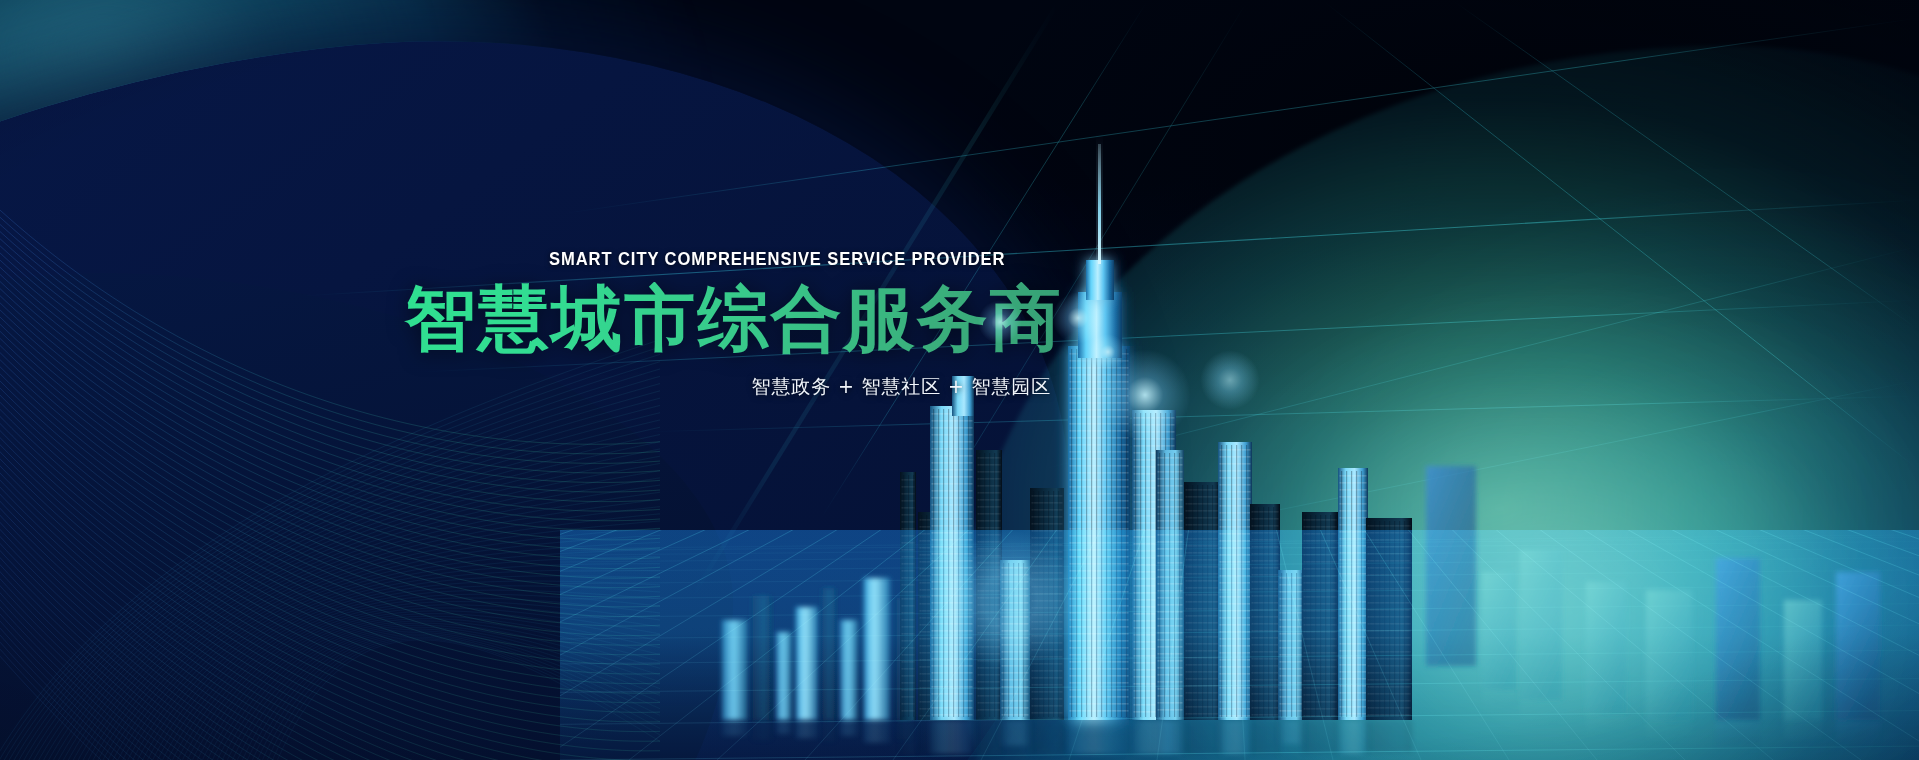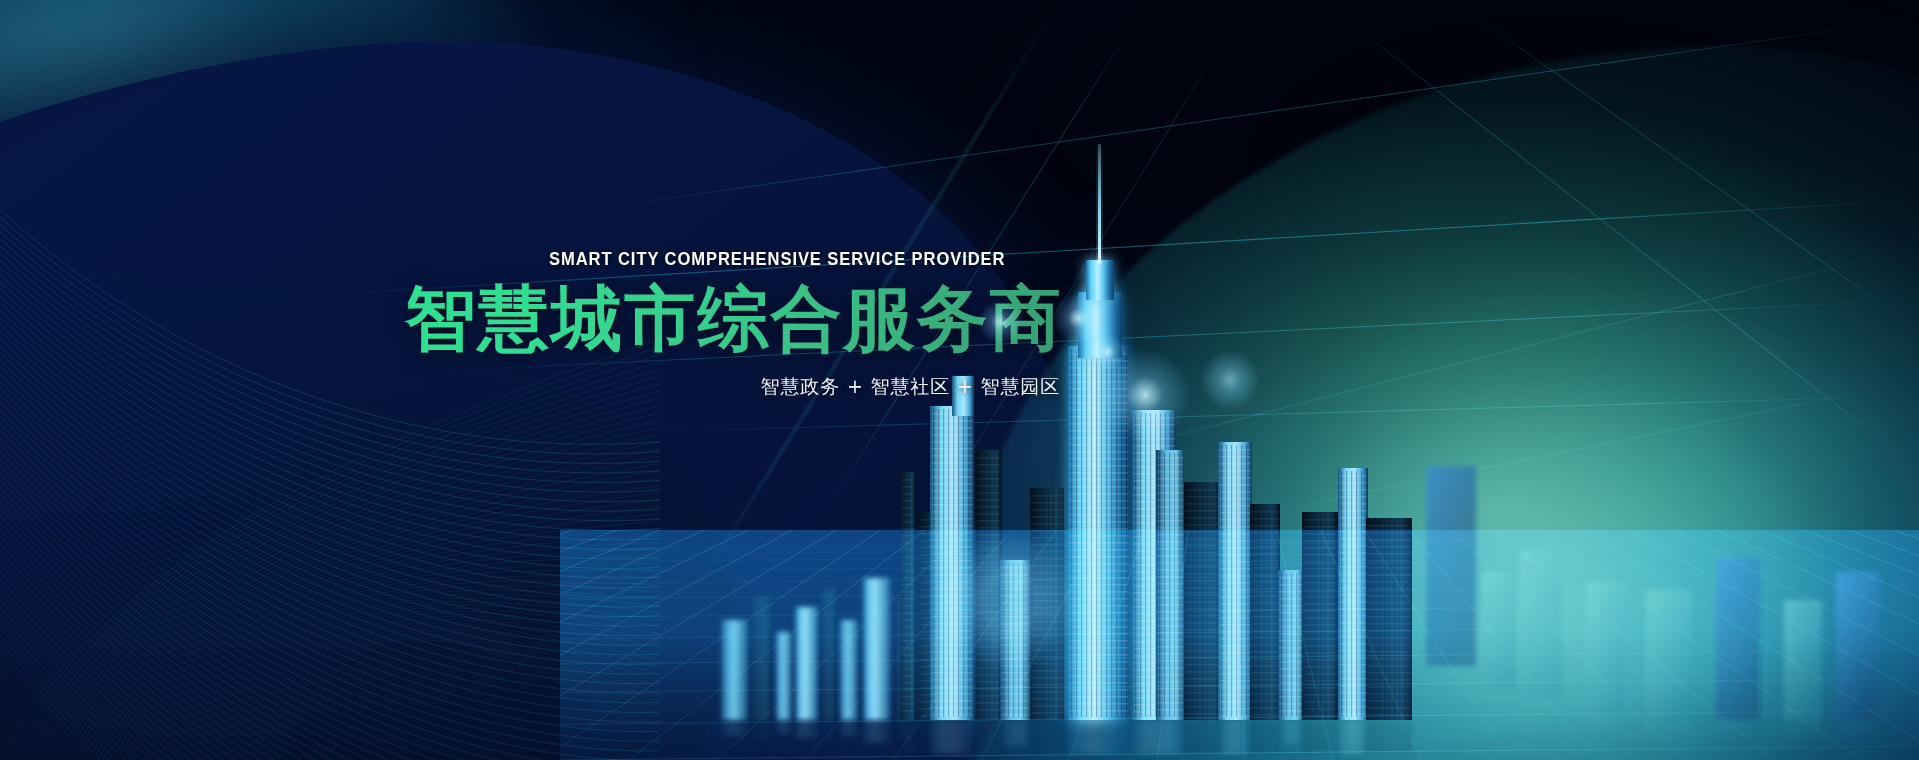--- a/index.html
+++ b/index.html
@@ -130,21 +130,21 @@
     filter:drop-shadow(0 2px 10px rgba(0,0,0,.55));
   }
 
   .subline{
     font-family:"DejaVu Sans","Liberation Sans",sans-serif;
     font-weight:400;
     font-size:19px;
     letter-spacing:.045em;
     color:#f2f6fb;
     white-space:nowrap;
-    margin:3px;
+    margin:12px;
     line-height:1.2;
     text-shadow:0 1px 6px rgba(0,0,0,.7);
   }
 </style>
 </head>
 <body>
 
 <div class="banner">
 
   <div class="sky-base"></div>

